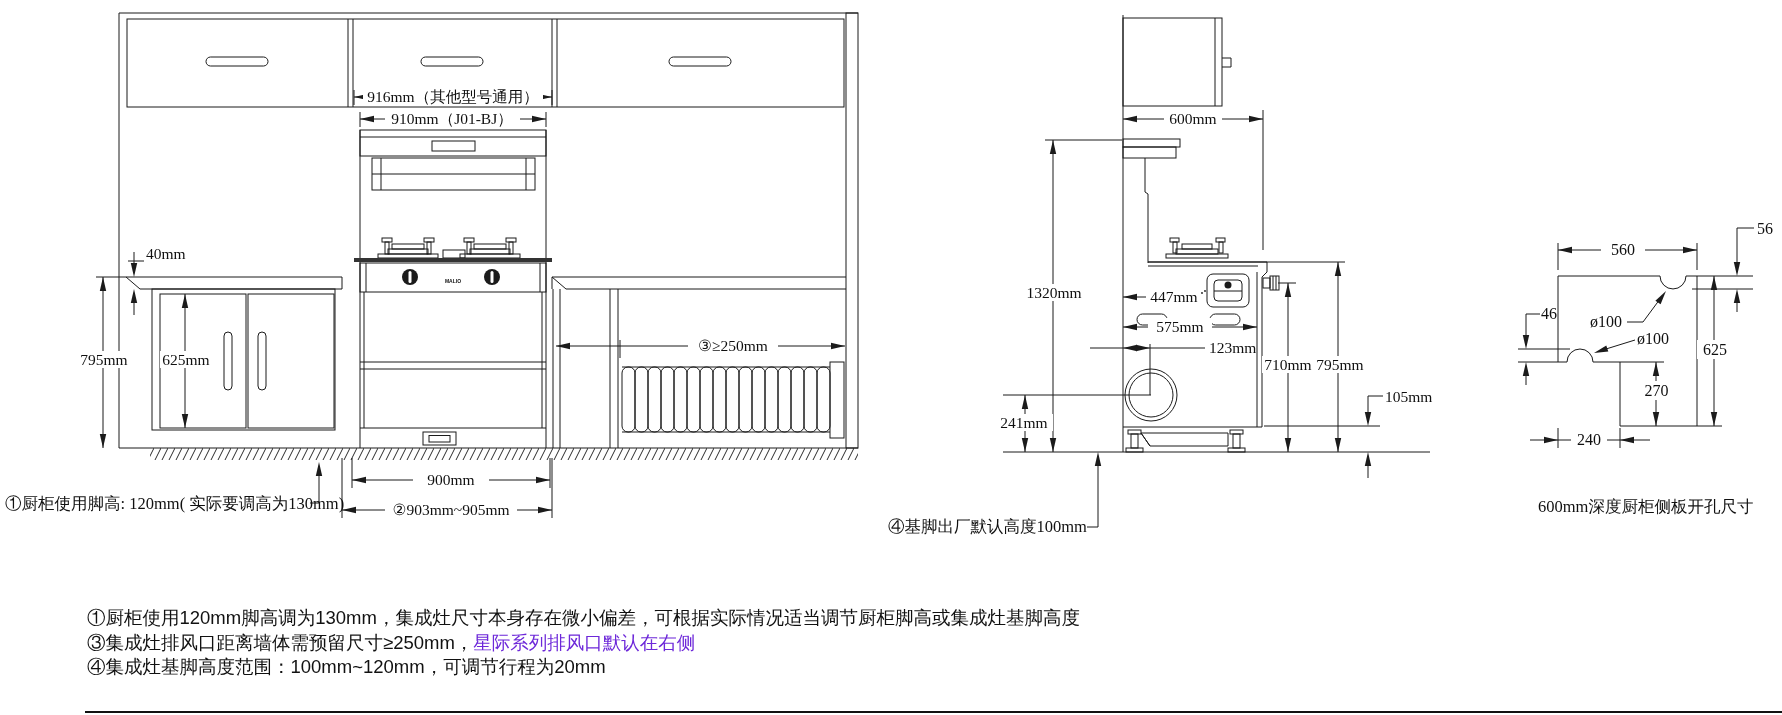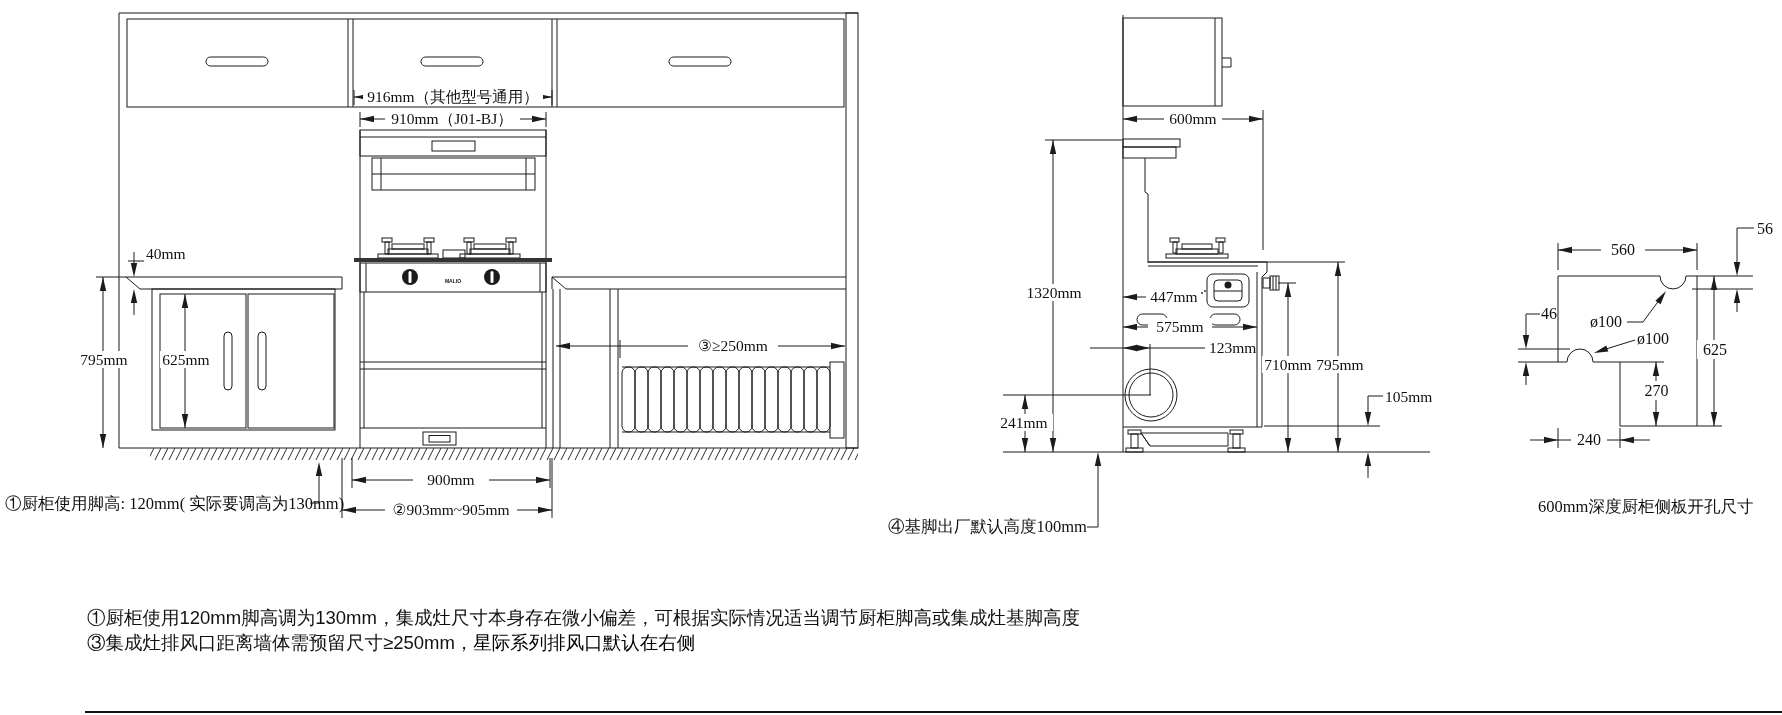--- a/index.html
+++ b/index.html
@@ -10,21 +10,21 @@
   .ln2{stroke:#1b1b1b;stroke-width:1.6;fill:none;}
   .fl{fill:#1b1b1b;stroke:none;}
   .wb{fill:#fff;stroke:none;}
   .dim{font:15.5px "Liberation Serif",serif;fill:#101010;stroke:none;}
   .dimS{font:16px "Liberation Serif",serif;fill:#101010;stroke:none;}
   .note{font:16.5px "Liberation Serif",serif;fill:#101010;stroke:none;}
   .brand{font:5px "Liberation Sans",sans-serif;font-weight:bold;fill:#101010;stroke:none;}
   .footnotes{position:absolute;left:87px;top:606px;width:1100px;color:#111;}
   .fn{font-size:18.5px;line-height:24.5px;white-space:nowrap;}
   .fn .b{font-weight:normal;}
-  .fn .r{font-weight:normal;color:#000000;margin-top:10px;}
+  .fn .r{font-weight:normal;color:#6d28d9;margin-top:10px;}
 </style>
 </head>
 <body>
 
 <div id="stage">
 <svg width="1782" height="715" viewBox="0 0 1782 715">
   <defs>
     <path id="aL" d="M0 0 L14 3.2 L14 -3.2 Z"></path>
     <path id="aR" d="M0 0 L-14 3.2 L-14 -3.2 Z"></path>
     <path id="aU" d="M0 0 L3.2 14 L-3.2 14 Z"></path>
@@ -425,14 +425,15 @@
     </g>
     <text class="note" x="1538" y="512">600mm深度厨柜侧板开孔尺寸</text>
   </g>
 
   <line x1="85" y1="712" x2="1782" y2="712" stroke="#111" stroke-width="2"></line>
 </svg>
 
 <div class="footnotes">
   <div class="fn"><span class="b">①厨柜使用120mm脚高调为130mm，集成灶尺寸本身存在微小偏差，可根据实际情况适当调节厨柜脚高或集成灶基脚高度</span><span class="r"></span></div>
   <div class="fn"><span class="b">③集成灶排风口距离墙体需预留尺寸≥250mm，</span><span class="r">星际系列排风口默认在右侧</span></div>
+  <div class="fn"><span class="b">④集成灶基脚高度范围：100mm~120mm，可调节行程为20mm</span><span class="r"></span></div>
 </div>
 </div>
 
 </body></html>

